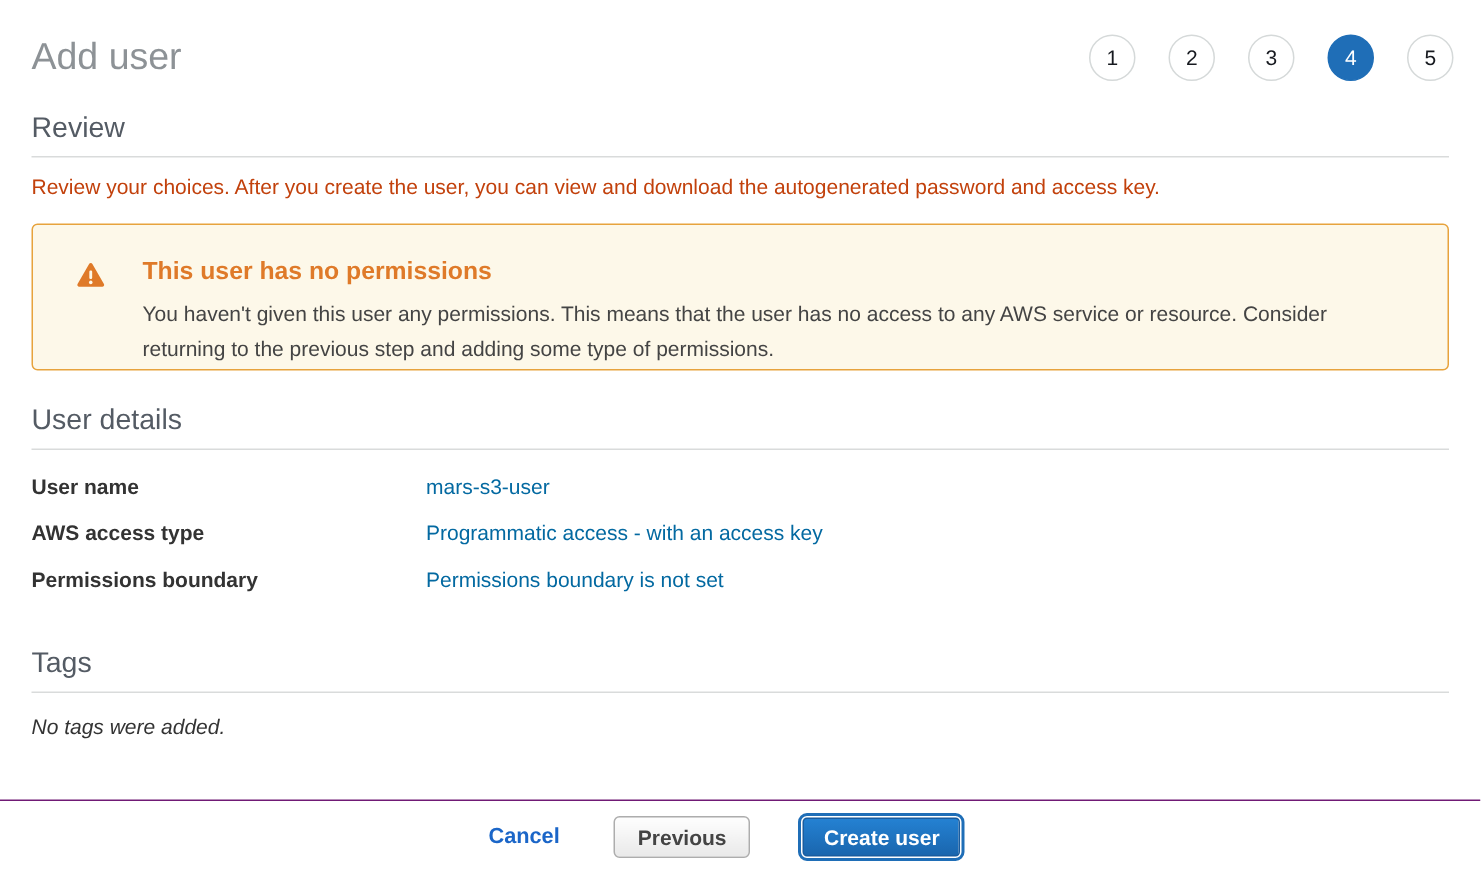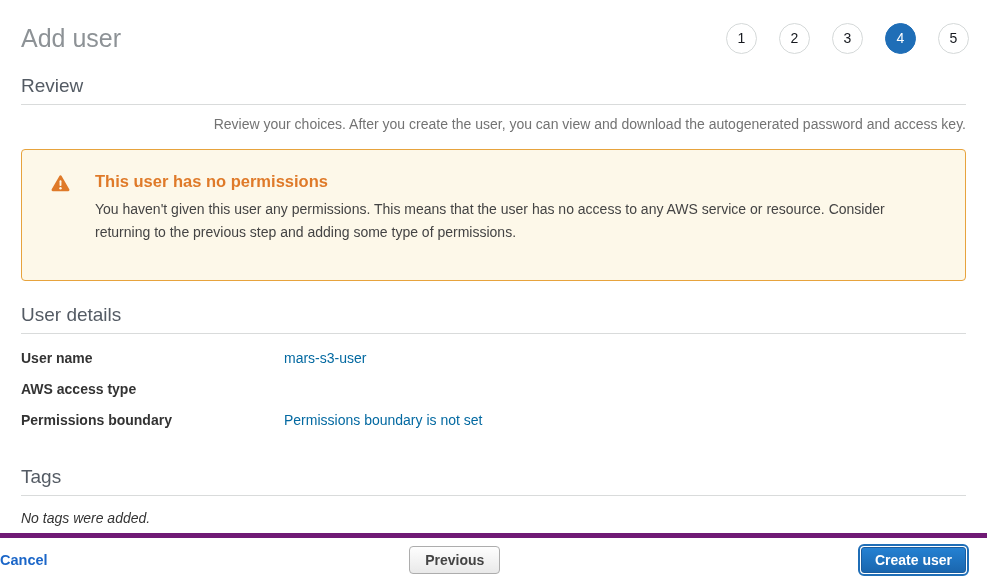--- a/index.html
+++ b/index.html
@@ -51,28 +51,27 @@
   }
   .rule {
     border: none;
     border-top: 1px solid #d9dbdb;
     margin: 0;
   }
   .review-section { margin-top: 13px; }
   .review-description {
     margin-top: 11px;
     font-size: 14px;
-    color: #737373;
-    text-align: right;
+    color: #c2410c;
   }
 
   
   .warning-box {
     margin-top: 17px;
-    height: 132px;
+    height: 98px;
     background: #fdf8e9;
     border: 1px solid #e7a33d;
     border-radius: 4px;
     display: flex;
     padding: 22px 31px 0 29px;
   }
   .warning-icon-wrap { width: 44px; flex: none; padding-top: 2px; }
   .warning-body-col { flex: 1; }
   .warning-title {
     font-size: 16.5px;
@@ -111,25 +110,25 @@
     font-style: italic;
     font-size: 14px;
     color: #333;
   }
 
   
   .footer {
     position: absolute;
     left: 0; right: 0; bottom: 0;
     height: 48px;
-    border-top: 5px solid #701a75;
+    border-top: 1px solid #701a75;
     background: #fff;
     display: flex;
     align-items: center;
-    justify-content: space-between;
+    justify-content: center;
     padding-right: 18px;
   }
   .cancel-link {
     font-size: 14.5px;
     font-weight: 700;
     color: #1b66c8;
     cursor: pointer;
     margin-right: 36px;
     text-decoration: none;
   }
@@ -203,20 +202,21 @@
   <div class="details-section">
     <h2 class="section-heading">User details</h2>
     <hr class="rule">
     <div class="details-rows">
       <div class="detail-row">
         <div class="detail-label">User name</div>
         <div class="detail-value">mars-s3-user</div>
       </div>
       <div class="detail-row">
         <div class="detail-label">AWS access type</div>
+        <div class="detail-value">Programmatic access - with an access key</div>
       </div>
       <div class="detail-row">
         <div class="detail-label">Permissions boundary</div>
         <div class="detail-value">Permissions boundary is not set</div>
       </div>
     </div>
   </div>
 
   <div class="tags-section">
     <h2 class="section-heading">Tags</h2>

